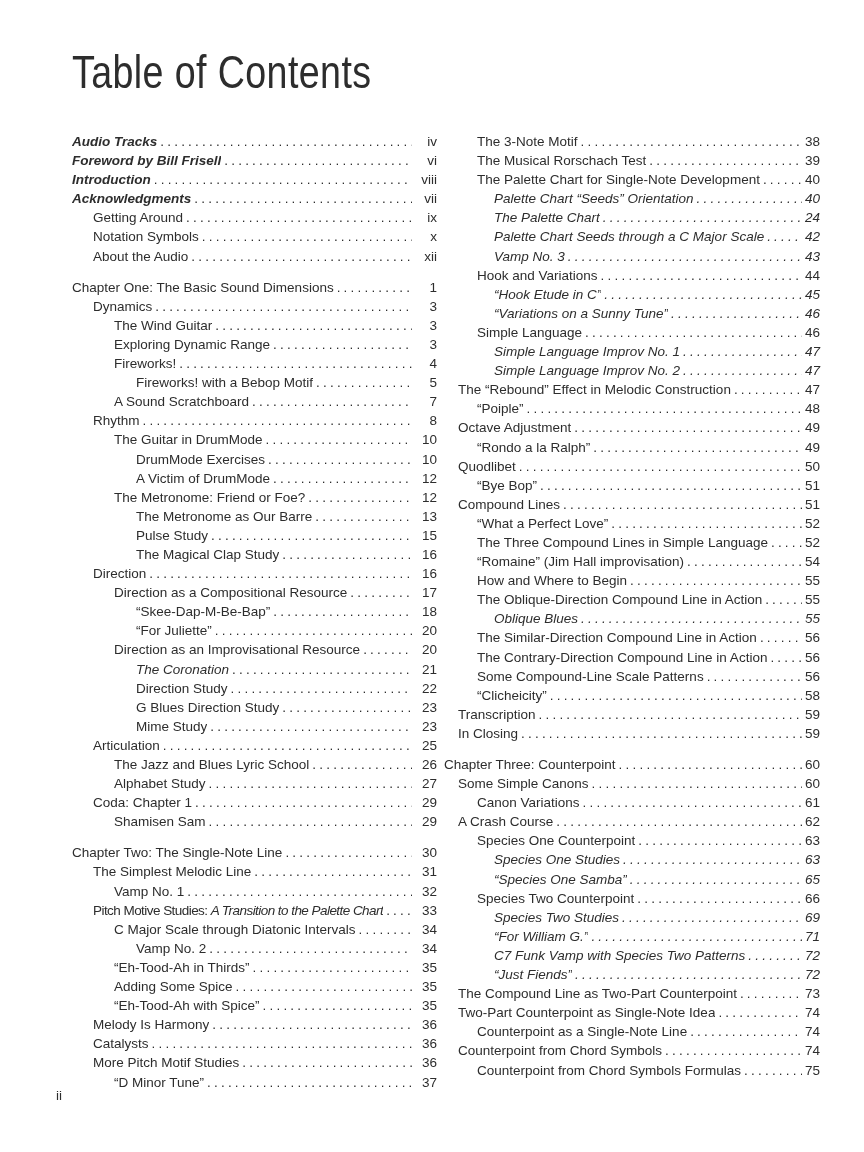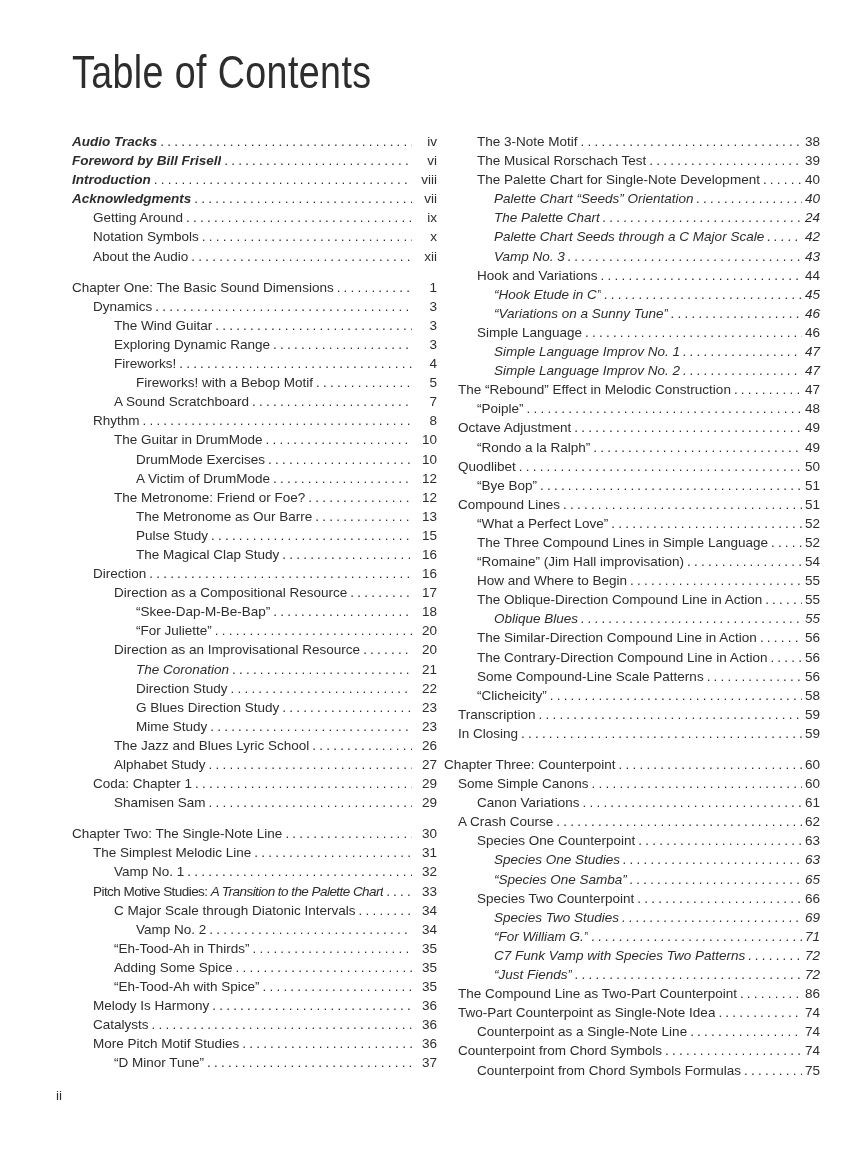--- a/index.html
+++ b/index.html
@@ -213,20 +213,25 @@
           <div class="toc-row lvl3">
             <span class="toc-title"><span>G Blues Direction Study</span></span>
             <span class="leader"></span>
             <span class="pg">23</span>
           </div>
           <div class="toc-row lvl3">
             <span class="toc-title"><span>Mime Study</span></span>
             <span class="leader"></span>
             <span class="pg">23</span>
           </div>
+          <div class="toc-row lvl1">
+            <span class="toc-title"><span>Articulation</span></span>
+            <span class="leader"></span>
+            <span class="pg">25</span>
+          </div>
           <div class="toc-row lvl2">
             <span class="toc-title"><span>The Jazz and Blues Lyric School</span></span>
             <span class="leader"></span>
             <span class="pg">26</span>
           </div>
           <div class="toc-row lvl2">
             <span class="toc-title"><span>Alphabet Study</span></span>
             <span class="leader"></span>
             <span class="pg">27</span>
           </div>
@@ -529,21 +534,21 @@
             <span class="pg">72</span>
           </div>
           <div class="toc-row lvl3">
             <span class="toc-title"><span>“Just Fiends”</span></span>
             <span class="leader"></span>
             <span class="pg">72</span>
           </div>
           <div class="toc-row lvl1">
             <span class="toc-title"><span>The Compound Line as Two-Part Counterpoint</span></span>
             <span class="leader"></span>
-            <span class="pg">86</span>
+            <span class="pg">73</span>
           </div>
           <div class="toc-row lvl1">
             <span class="toc-title"><span>Two-Part Counterpoint as Single-Note Idea</span></span>
             <span class="leader"></span>
             <span class="pg">74</span>
           </div>
           <div class="toc-row lvl2">
             <span class="toc-title"><span>Counterpoint as a Single-Note Line</span></span>
             <span class="leader"></span>
             <span class="pg">74</span>

